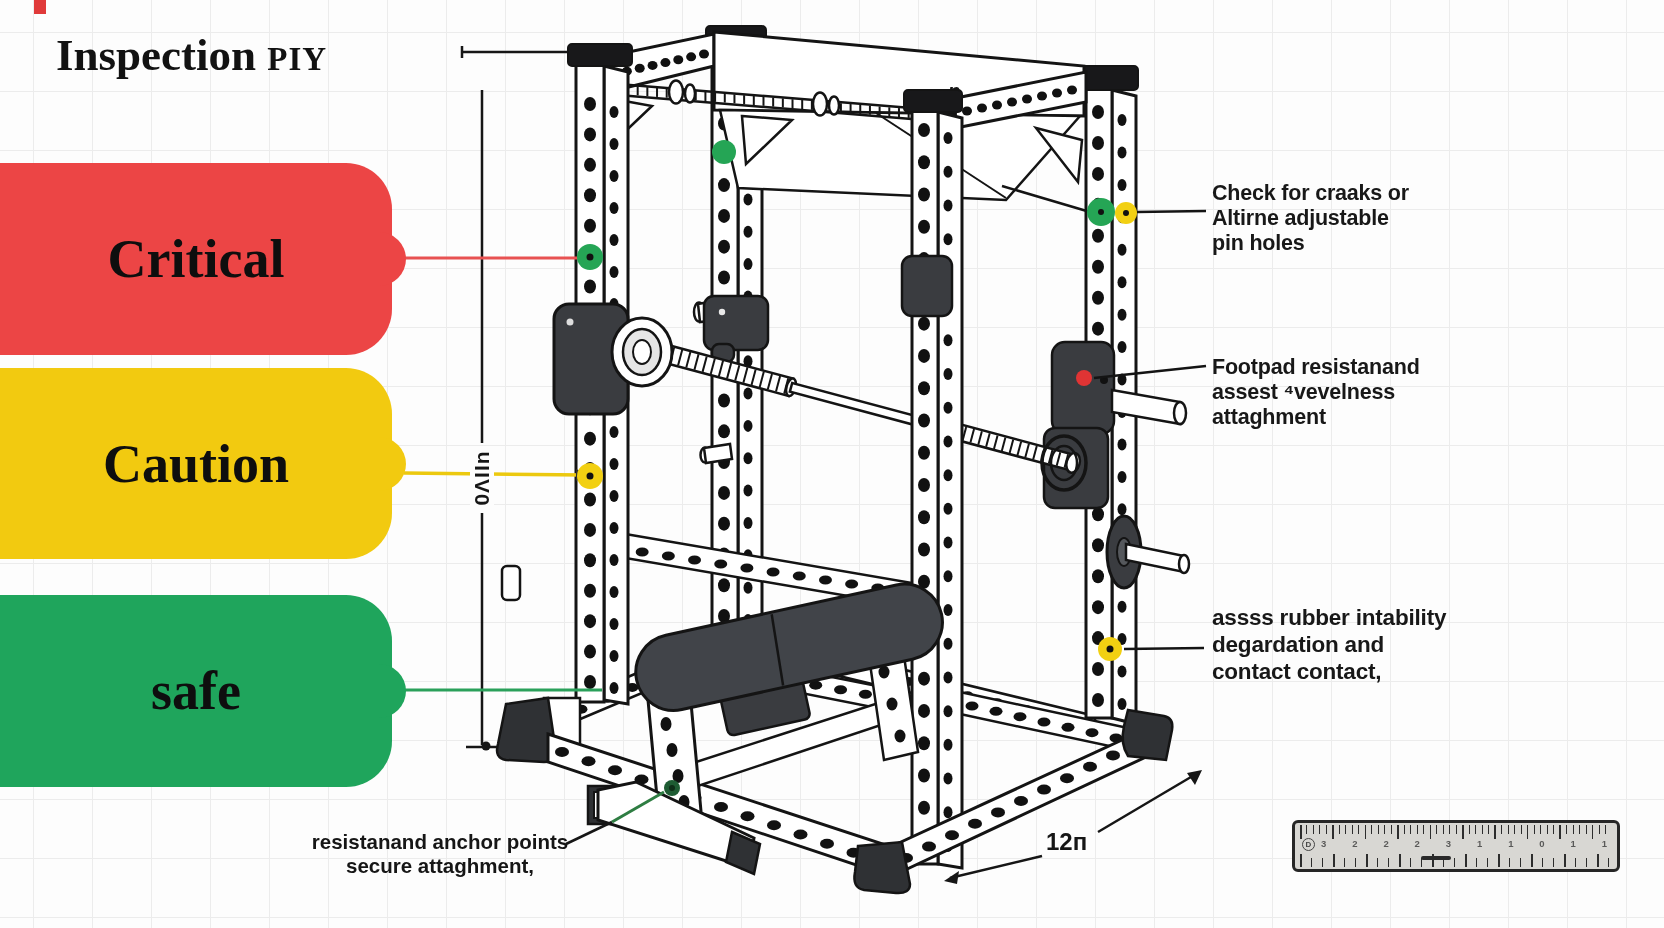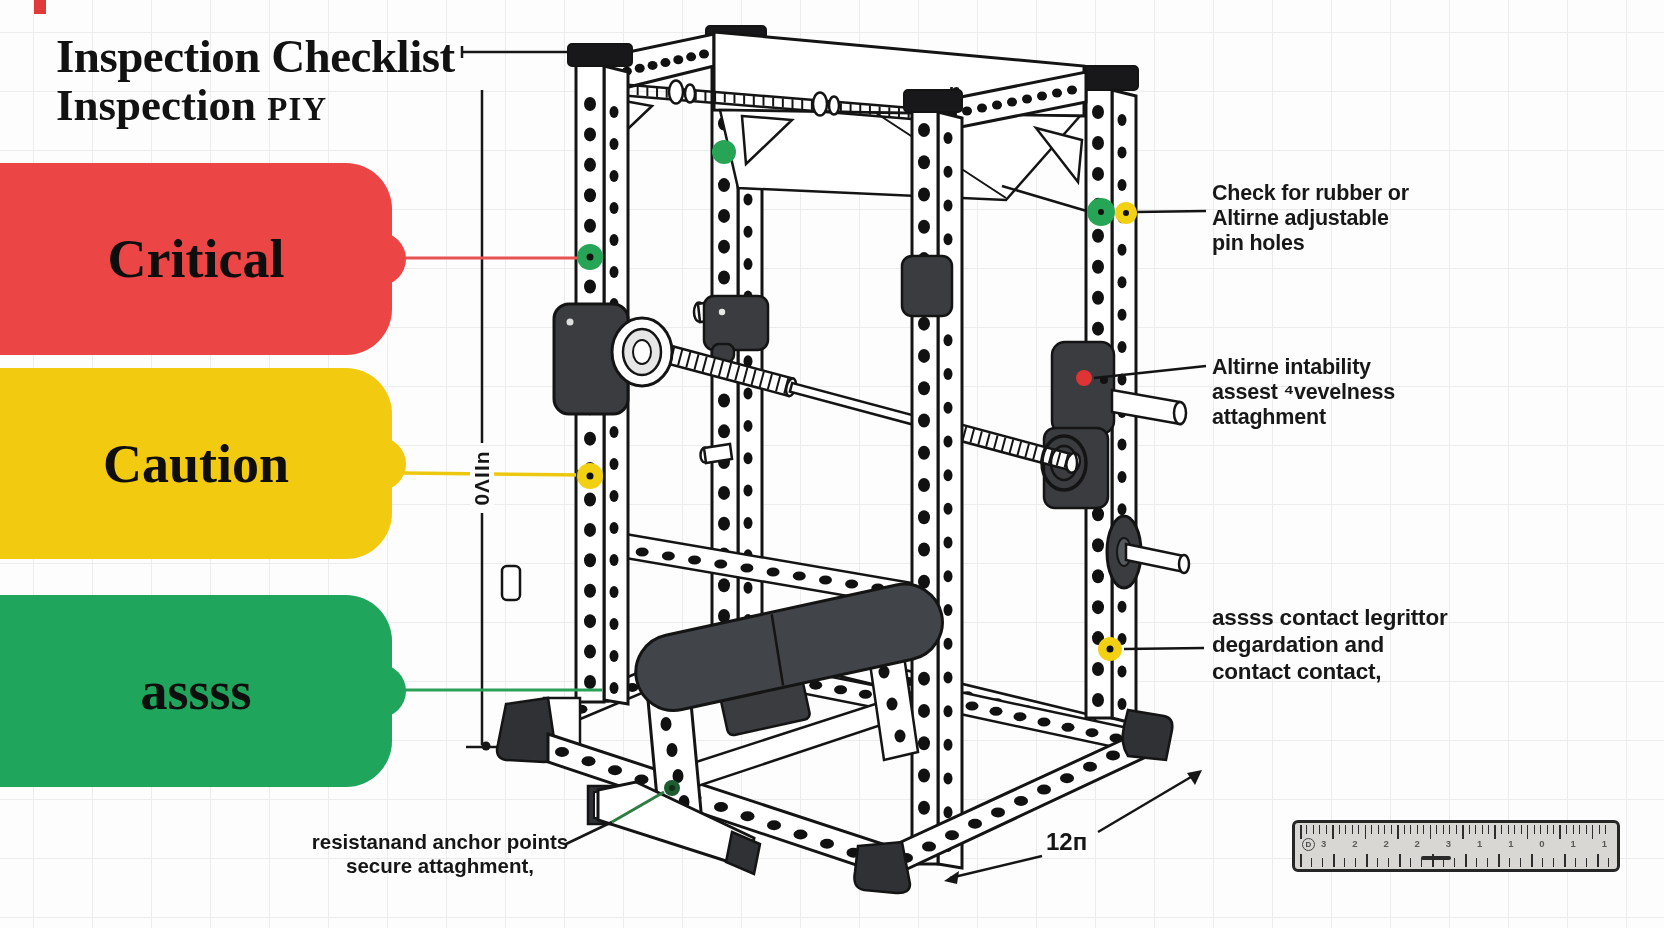--- a/index.html
+++ b/index.html
@@ -55,46 +55,45 @@
       border-radius:50%;font-size:8px;font-weight:700;color:#444;display:flex;align-items:center;
       justify-content:center;box-sizing:border-box;}
   .ruler .bar{position:absolute;left:126px;top:33px;width:30px;height:4px;background:#2a2a2a;border-radius:2px;}
 </style>
 </head>
 <body>
 
 <div class="top-mark"></div>
 
 <div class="title">
-  <div class="l1">Inspection Checklist</div>
   <div class="l2"><span>Inspection</span> <span class="sm">PIY</span></div>
 </div>
 
 <div class="tag" id="tag-critical" style="background: rgb(236, 69, 69); text-align: right;">
   <span>Critical</span>
 </div>
 <div class="tag" id="tag-caution" style="background: rgb(242, 202, 16); text-align: center;">
   <span>Caution</span>
 </div>
 <div class="tag" id="tag-safe" style="background: rgb(31, 165, 92);">
-  <span>assss</span>
+  <span>safe</span>
 </div>
 
 <div class="callout" id="callout-1">
-  <div>Check for rubber or</div>
+  <div>Check for craaks or</div>
   <div>Altirne adjustable</div>
   <div>pin holes</div>
 </div>
 <div class="callout" id="callout-2">
-  <div>Altirne intability</div>
+  <div>Footpad resistanand</div>
   <div>assest ⁴vevelness</div>
   <div>attaghment</div>
 </div>
 <div class="callout" id="callout-3">
-  <div>assss contact legrittor</div>
+  <div>assss rubber intability</div>
   <div>degardation and</div>
   <div>contact contact,</div>
 </div>
 <div class="callout-bottom">
   <div>resistanand anchor points</div>
   <div>secure attaghment,</div>
 </div>
 
 <div class="vlabel">0ΛIIn</div>
 <div class="wlabel">12п</div>

